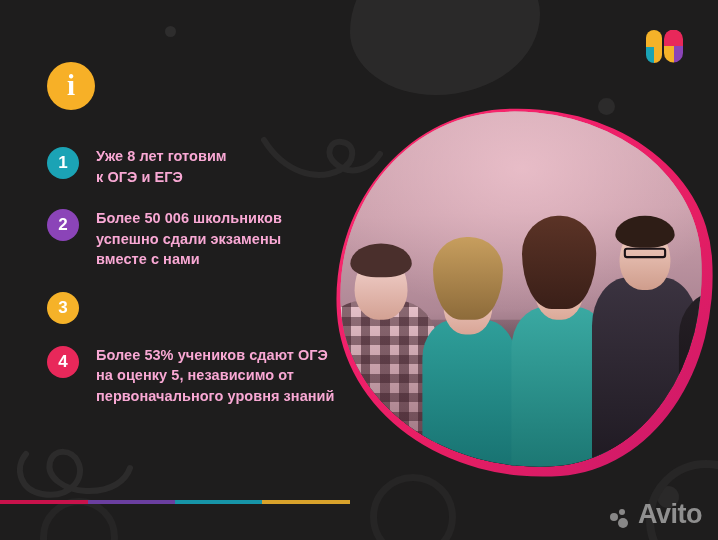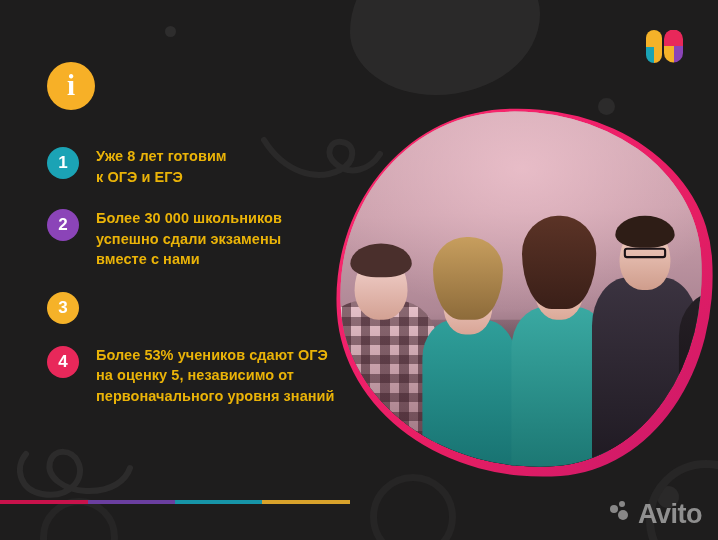--- a/index.html
+++ b/index.html
@@ -122,21 +122,21 @@
     flex: 0 0 auto;
     display: flex;
     align-items: center;
     justify-content: center;
     color: #ffffff;
     font-size: 17px;
     font-weight: bold;
     margin-top: 1px;
   }
   .fact-text {
-    color: #eab308;
+    color: #f9a8d4;
     font-size: 14.5px;
     font-weight: bold;
     line-height: 1.42;
     letter-spacing: .05px;
     white-space: pre-line;
   }
 
   
   .color-bar {
     position: absolute;
@@ -194,21 +194,21 @@
   .body {
     position: absolute;
     border-radius: 34% 34% 6% 6% / 24% 24% 4% 4%;
   }
 
   
   .avito {
     position: absolute;
     right: 16px; bottom: 12px;
     display: flex;
-    align-items: flex-start;
+    align-items: flex-end;
     gap: 6px;
     opacity: .62;
   }
   .avito-dots { position: relative; width: 22px; height: 19px; }
   .avito-dots i {
     position: absolute;
     display: block;
     background: #c9c9c9;
     border-radius: 50%;
   }
@@ -282,21 +282,21 @@
   <div class="facts">
 
     <div class="fact">
       <div class="fact-badge" style="background: rgb(27, 163, 181);">1</div>
       <div class="fact-text">Уже 8 лет готовим
 к ОГЭ и ЕГЭ</div>
     </div>
 
     <div class="fact">
       <div class="fact-badge" style="background: rgb(139, 68, 184);">2</div>
-      <div class="fact-text">Более 30 000 школьников
+      <div class="fact-text">Более 50 006 школьников
 успешно сдали экзамены
 вместе с нами</div>
     </div>
 
     <div class="fact">
       <div class="fact-badge" style="background: rgb(245, 178, 41);">3</div>
     </div>
 
     <div class="fact">
       <div class="fact-badge" style="background: rgb(232, 40, 90);">4</div>

